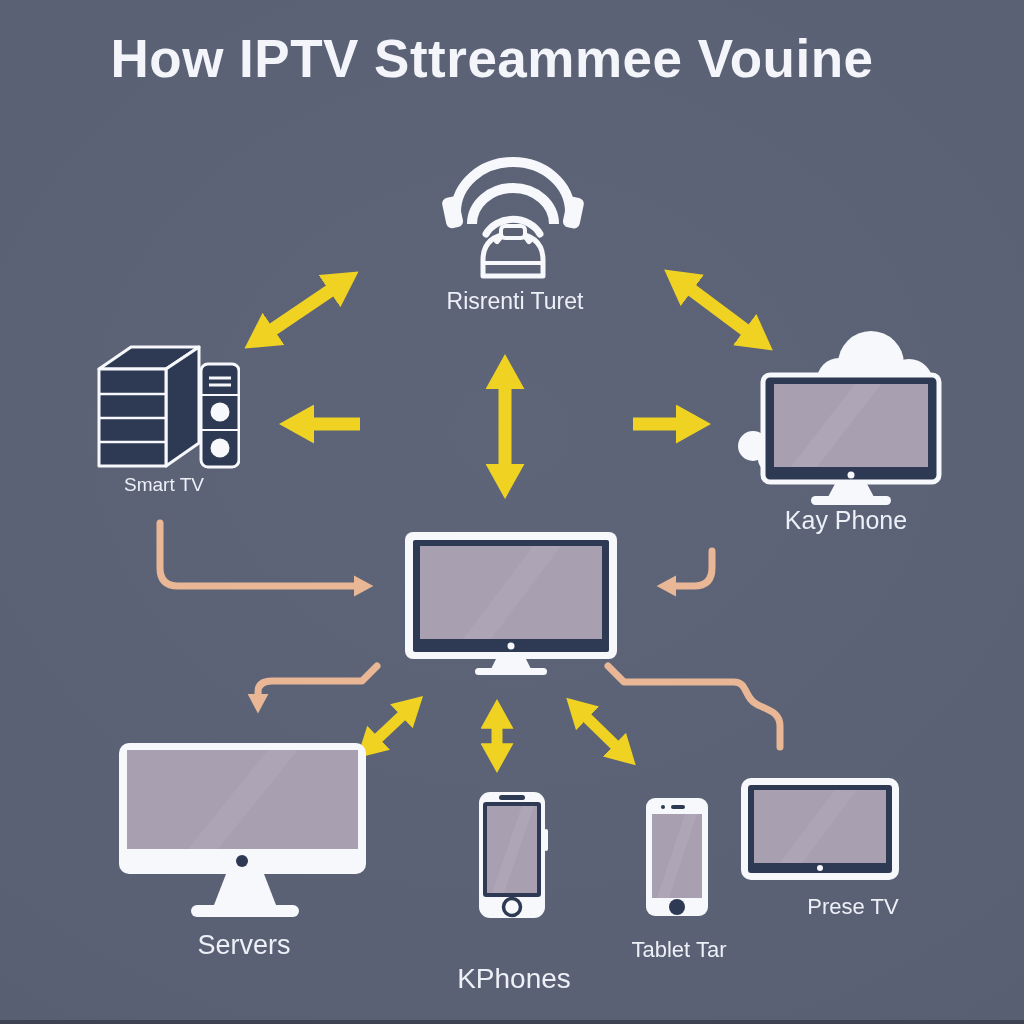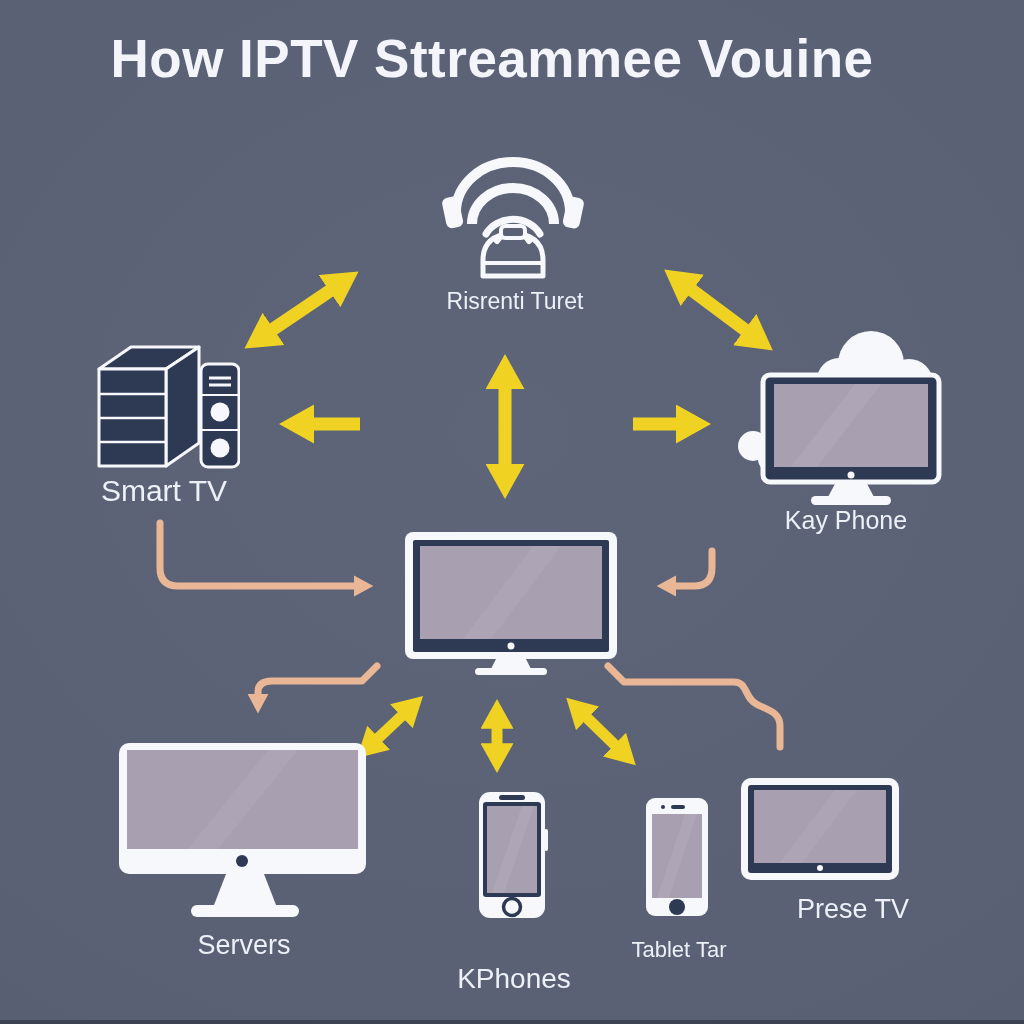--- a/index.html
+++ b/index.html
@@ -90,21 +90,21 @@
         <line x1="114" y1="43" x2="136" y2="43"></line>
       </g>
       <g stroke="#f7f8fb" stroke-width="2">
         <line x1="106" y1="53" x2="144" y2="53"></line>
         <line x1="106" y1="88" x2="144" y2="88"></line>
       </g>
       <circle cx="125" cy="70" r="9.5" fill="#f7f8fb"></circle>
       <circle cx="125" cy="106" r="9.5" fill="#f7f8fb"></circle>
     </svg>
   </div>
-  <div class="label" style="left:164px;top:474px;font-size:30px;">Smart TV</div>
+  <div class="label" style="left:164px;top:474px;font-size:19px;">Smart TV</div>
 
   <div class="node" style="left:733px;top:328px;">
     <svg width="218" height="178" viewBox="0 0 218 178">
       <g fill="#f7f8fb">
         <circle cx="138" cy="36" r="33"></circle>
         <circle cx="176" cy="55" r="24"></circle>
         <circle cx="106" cy="52" r="22"></circle>
         <circle cx="20" cy="118" r="15"></circle>
         <circle cx="38" cy="131" r="13"></circle>
       </g>
@@ -169,15 +169,15 @@
 
   <div class="node" style="left:740px;top:777px;">
     <svg width="162" height="108" viewBox="0 0 162 108">
       <rect x="1" y="1" width="158" height="102" rx="10" fill="#f7f8fb"></rect>
       <rect x="8" y="8" width="144" height="88" rx="3" fill="#2e3a54"></rect>
       <rect x="14" y="13" width="132" height="73" fill="#a89fb1"></rect>
       <polygon points="40,86 95,13 117,13 62,86" fill="rgba(255,255,255,0.06)"></polygon>
       <circle cx="80" cy="91" r="3" fill="#f7f8fb"></circle>
     </svg>
   </div>
-  <div class="label" style="left:853px;top:894px;font-size:27px;">Prese TV</div>
+  <div class="label" style="left:853px;top:894px;font-size:22px;">Prese TV</div>
 
 </div>
 
 </body></html>

